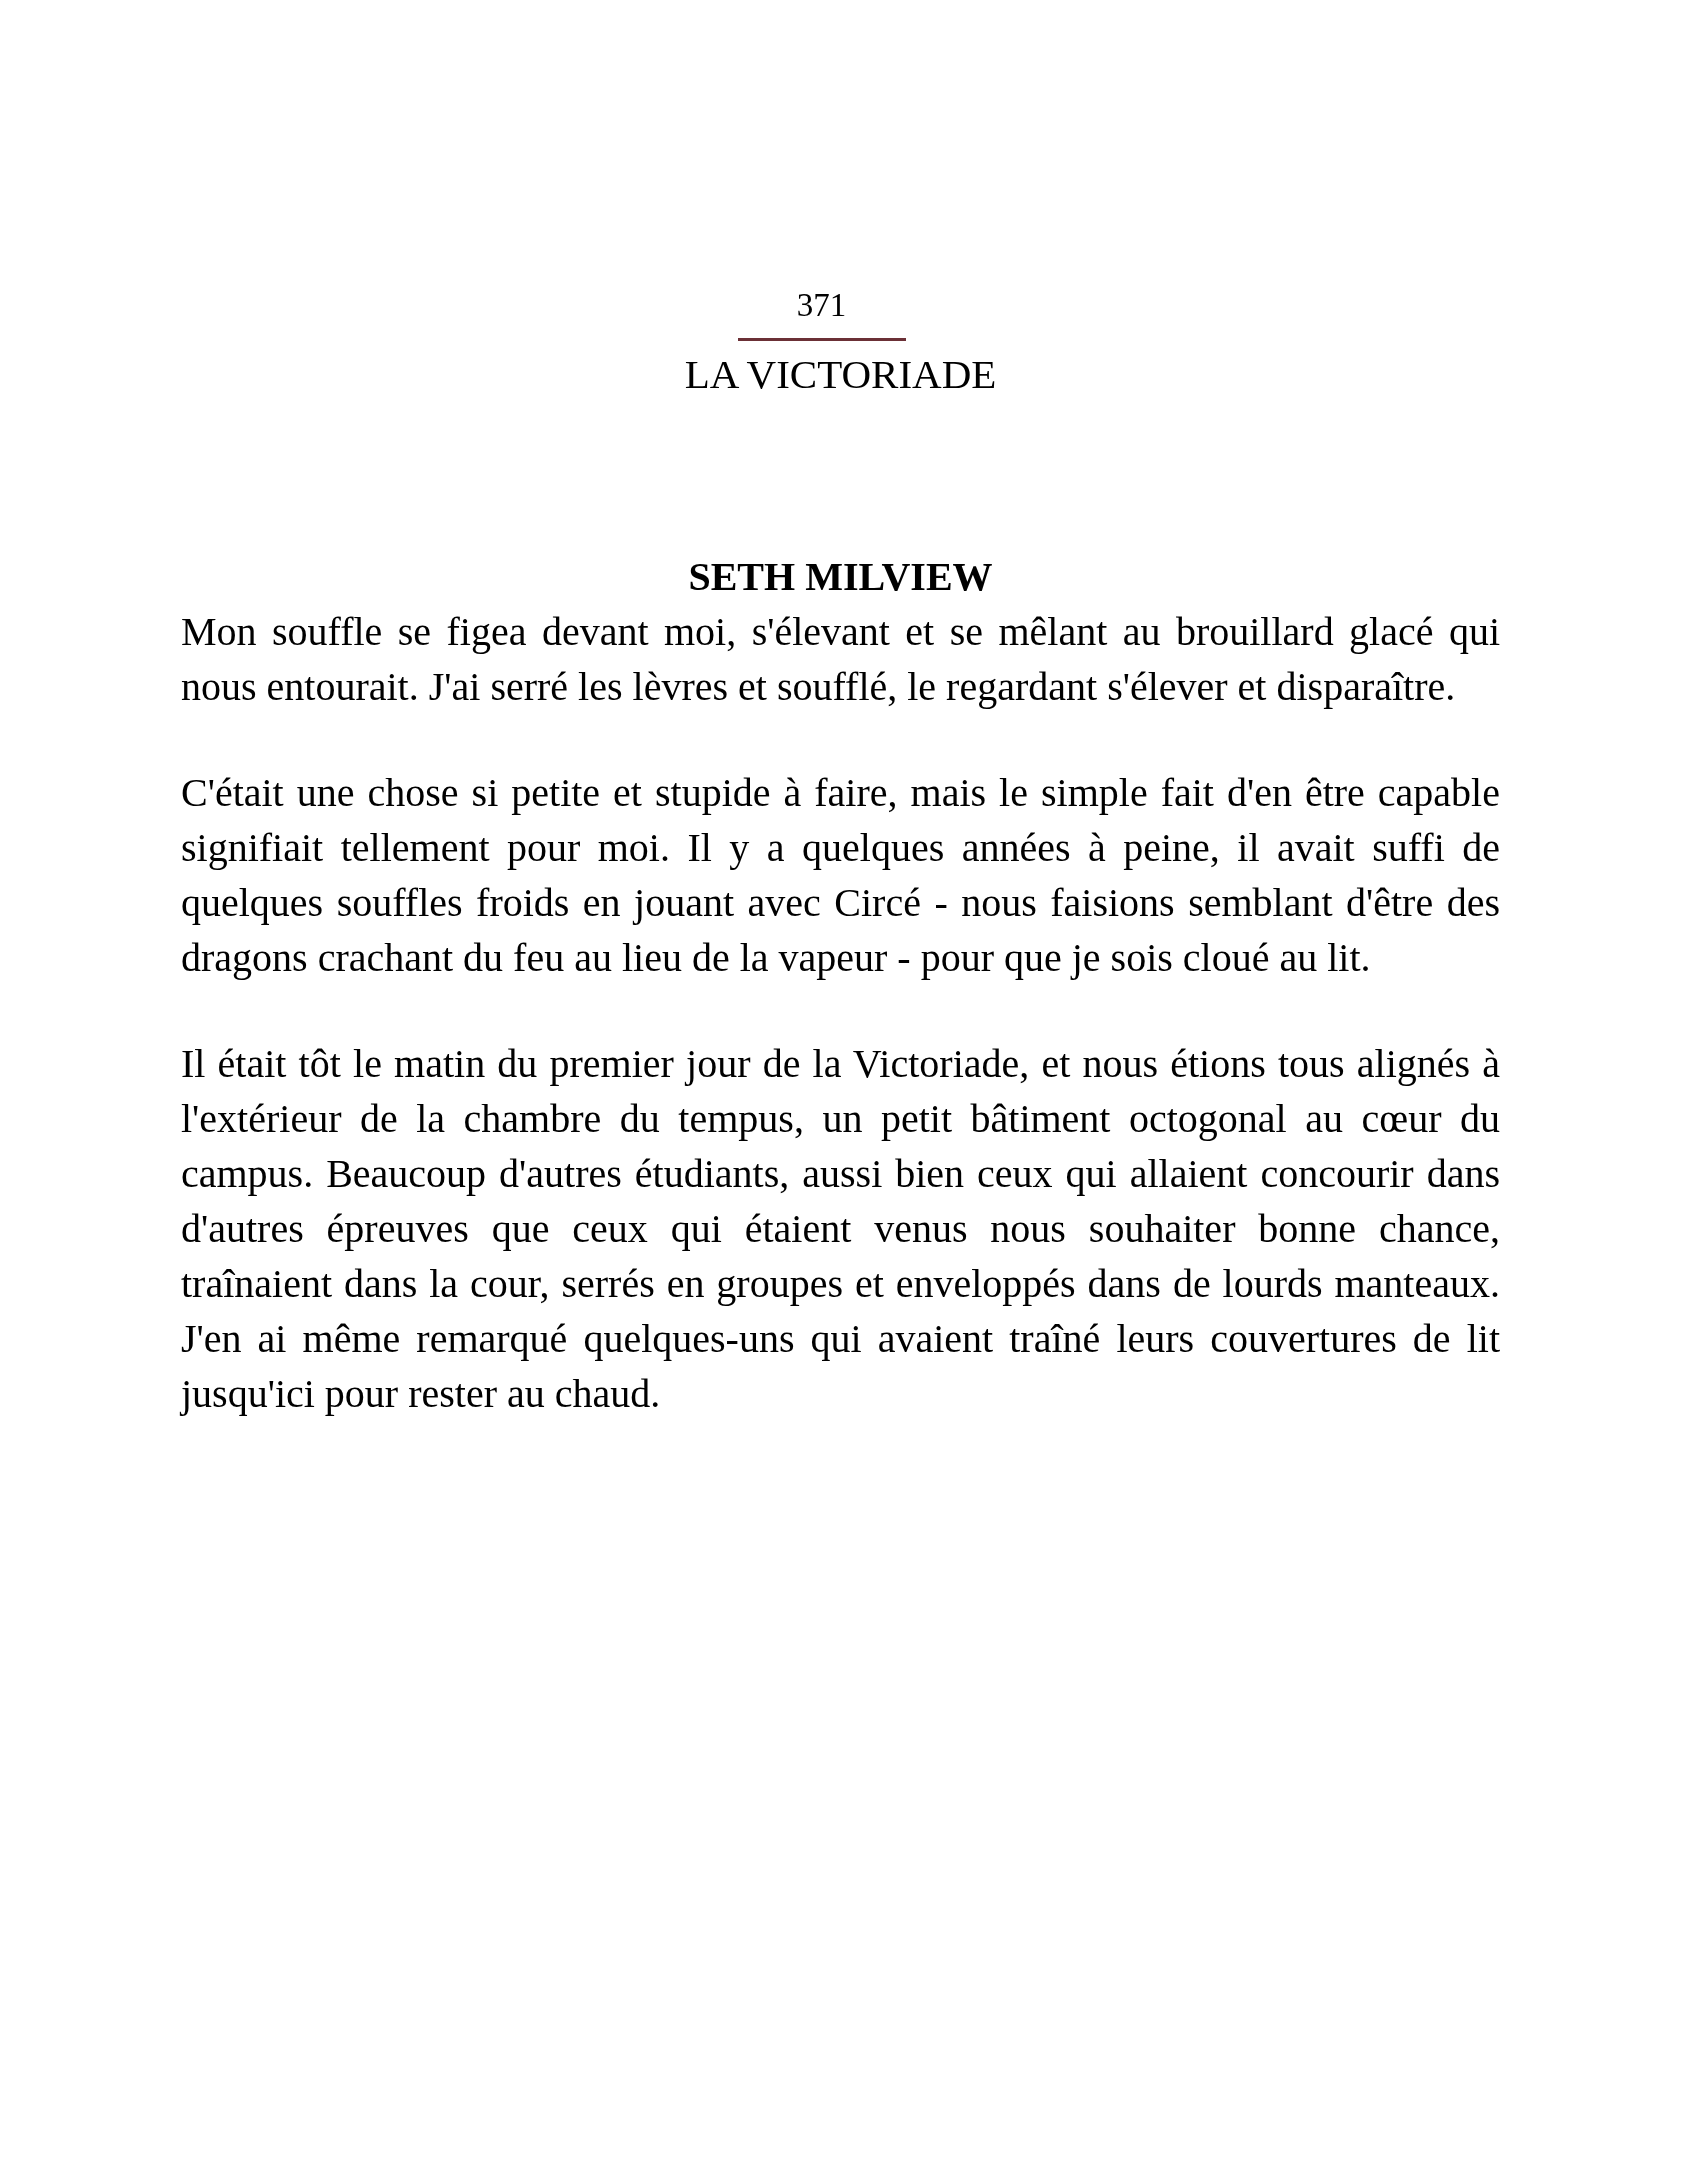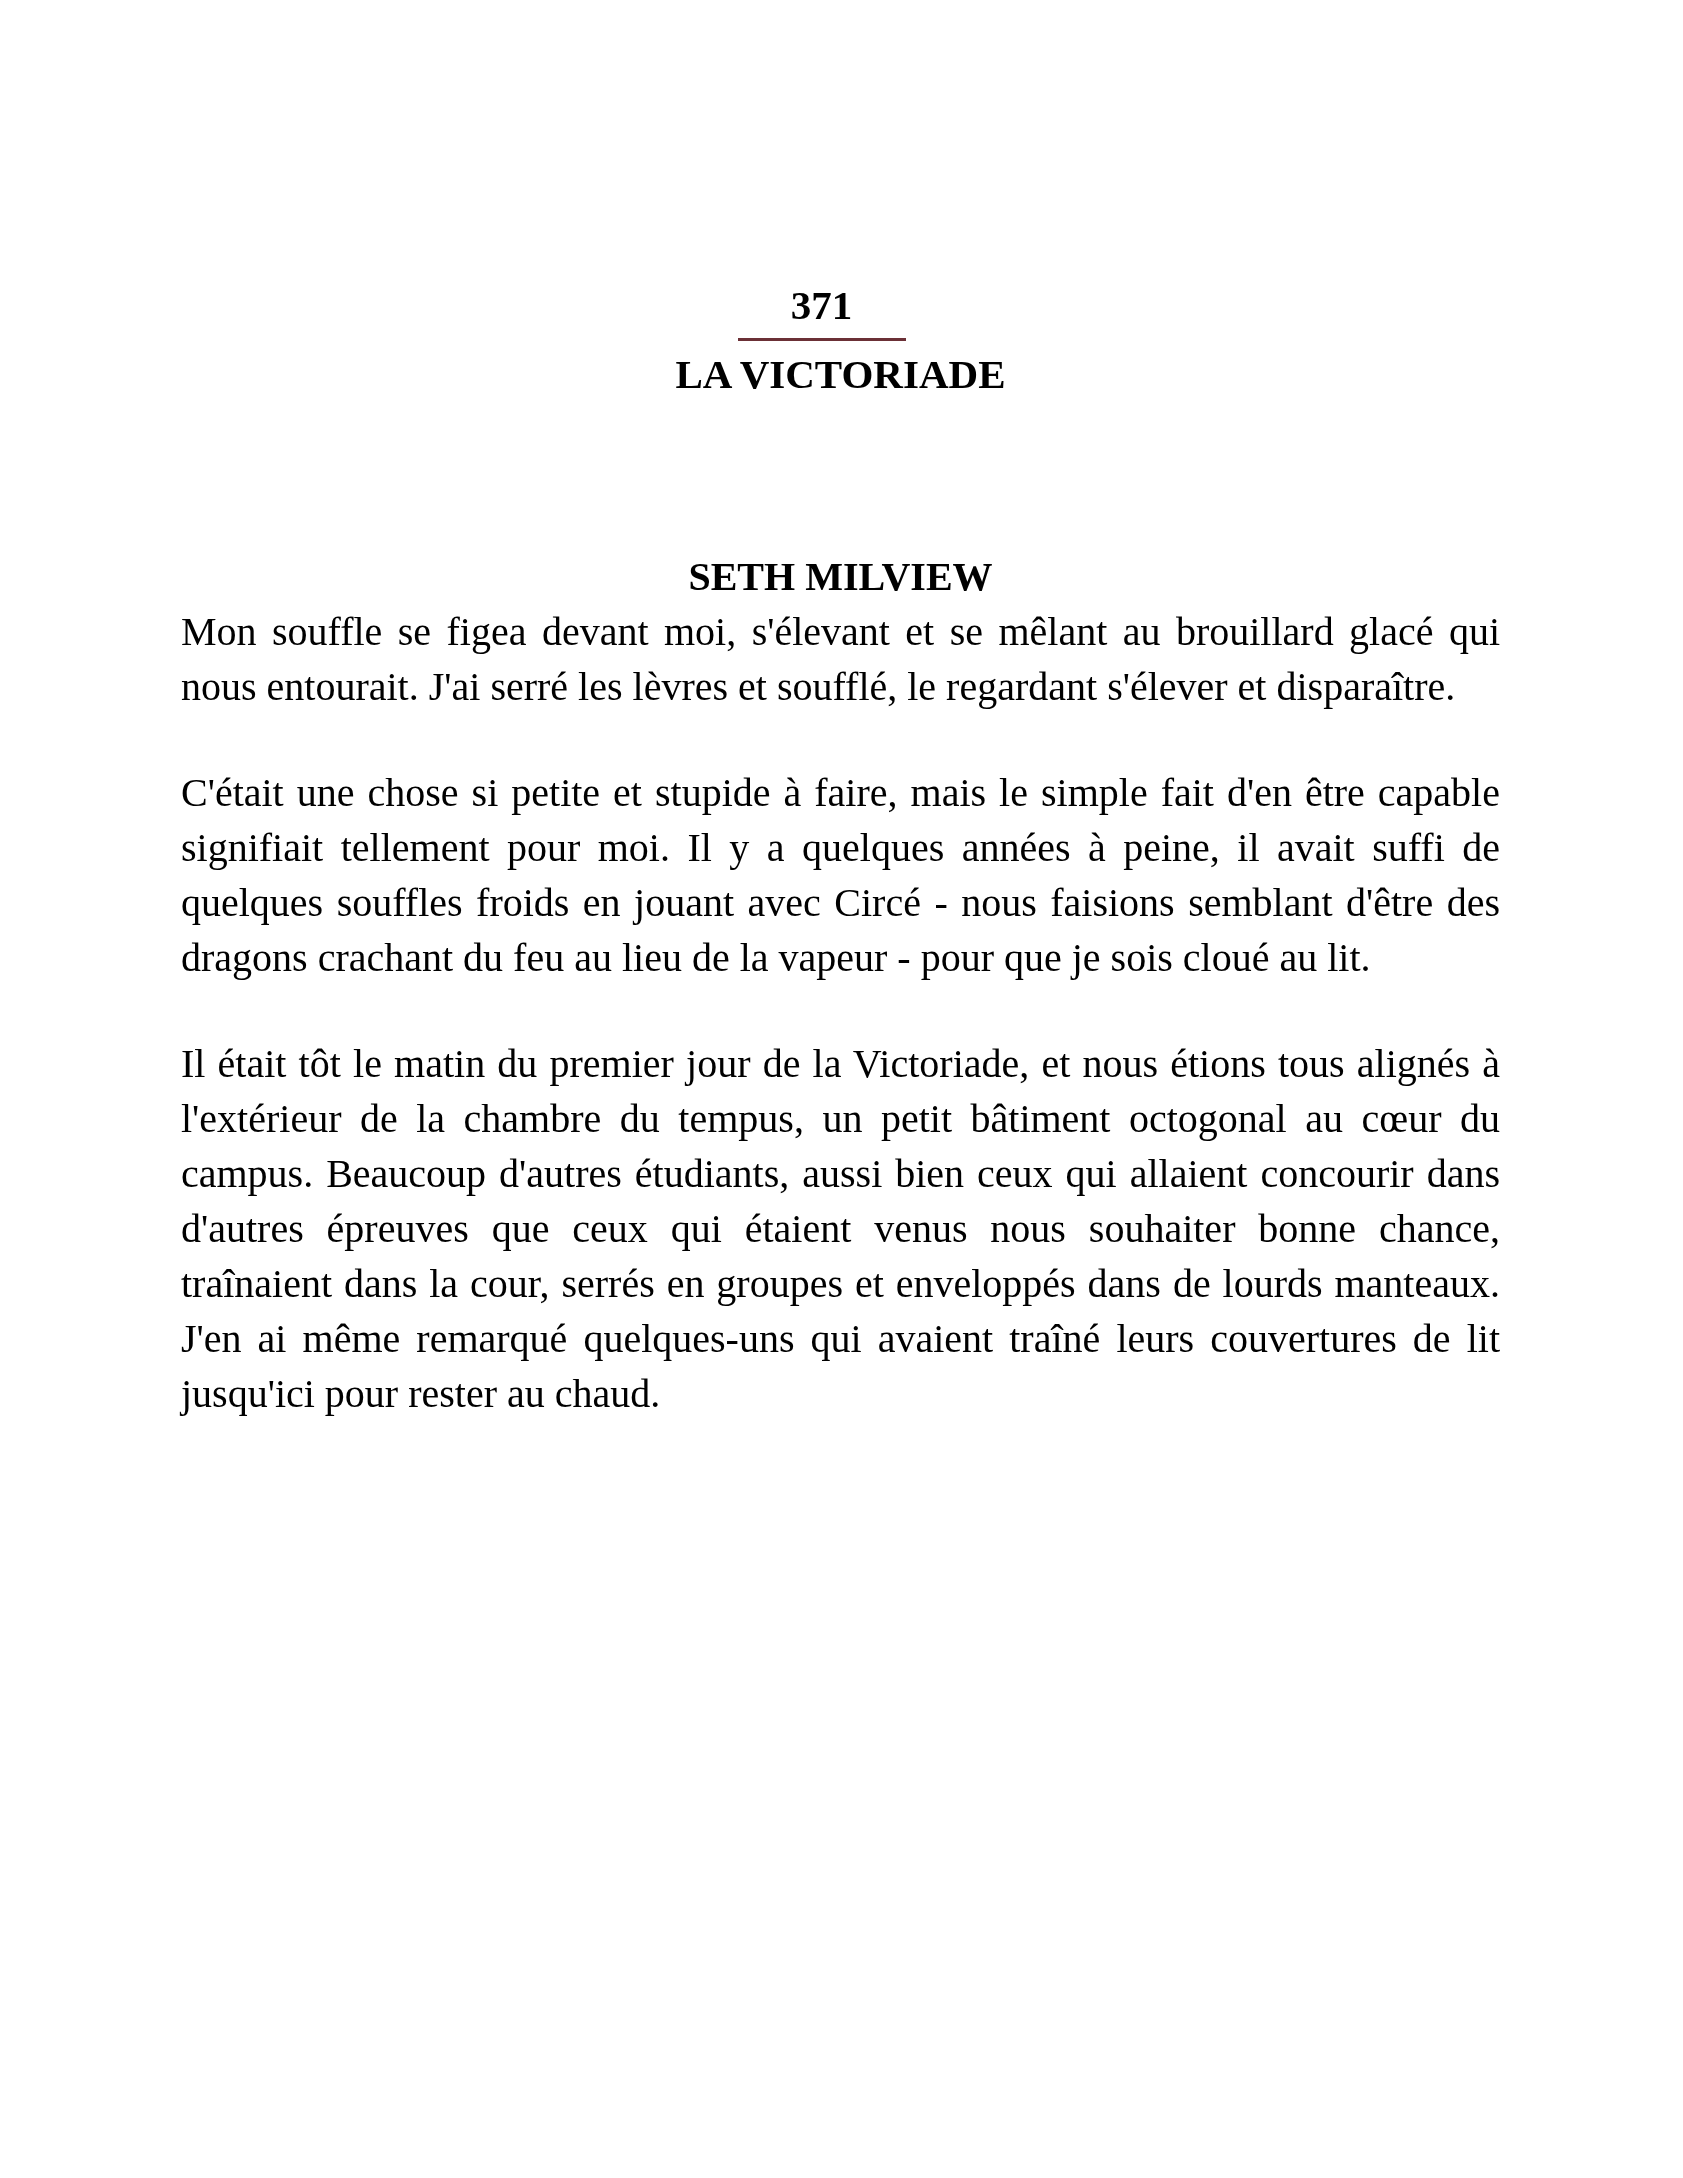--- a/index.html
+++ b/index.html
@@ -19,36 +19,36 @@
   .content-column {
     position: absolute;
     left: 181px;
     top: 284px;
     width: 1319px;
   }
   .chapter-header {
     text-align: center;
   }
   .page-number {
-    font-size: 41px;
+    font-size: 33px;
     line-height: 42px;
-    font-weight: bold;
+    font-weight: normal;
     transform: translateX(-19px);
   }
   .header-rule {
     width: 168px;
     height: 3px;
     border: none;
     margin: 12px auto 5px auto;
     transform: translateX(-19px);
   }
   .chapter-title {
     font-size: 41px;
     line-height: 42px;
-    font-weight: bold;
+    font-weight: normal;
     margin: 12px;
   }
   .body-text {
     margin-top: 154px;
     font-size: 40px;
     line-height: 55px;
     text-align: justify;
     hyphens: none;
   }
   .speaker-name {

